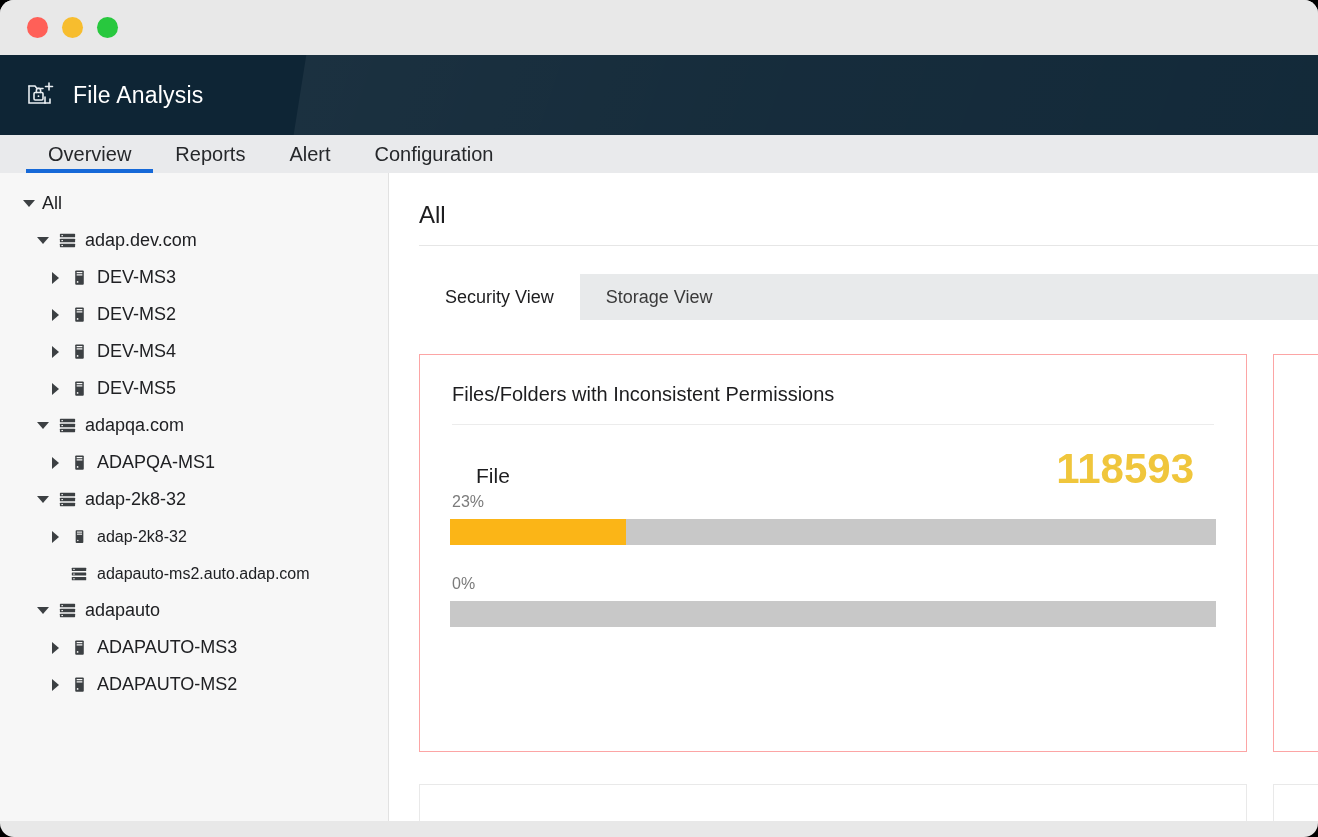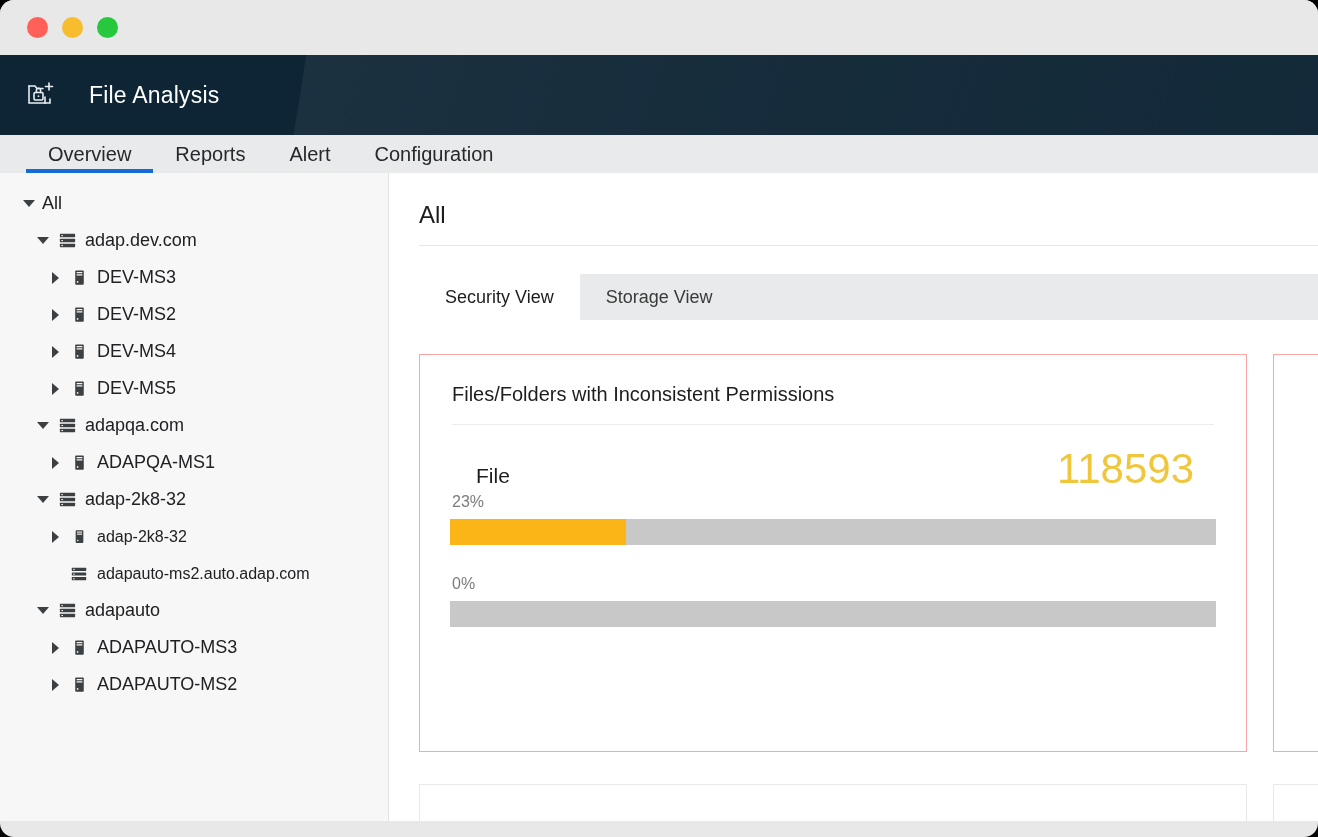--- a/index.html
+++ b/index.html
@@ -46,21 +46,21 @@
 
   
   .brandbar {
     position: relative;
     height: 80px;
     background: #0e2535;
     overflow: hidden;
     display: flex;
     align-items: center;
     padding-left: 25px;
-    gap: 32px;
+    gap: 16px;
   }
   .brandbar::after {
     content: "";
     position: absolute;
     left: 300px; top: 0;
     width: 1100px; height: 100%;
     background: linear-gradient(100deg, rgba(255,255,255,0.055) 0%, rgba(255,255,255,0.035) 40%, rgba(255,255,255,0.02) 100%);
     transform: skewX(-9deg);
     pointer-events: none;
   }
@@ -234,21 +234,21 @@
   .card-body { padding: 22px 30px 0 30px; }
 
   .metric { margin-bottom: 8px; }
   .metric-top {
     display: flex;
     align-items: baseline;
     justify-content: space-between;
     padding: 0 22px 0 26px;
   }
   .metric-name { font-size: 21px; color: #1d1d1f; }
-  .metric-value { font-size: 42px; font-weight: 400; line-height: 1.05; }
+  .metric-value { font-size: 42px; font-weight: 700; line-height: 1.05; }
   .metric-value.file   { color: #f0c63c; }
   .metric-value.folder { color: #f0625f; }
 
   .metric-pct {
     font-size: 16px;
     color: #7b7b7b;
     padding-left: 2px;
     margin-top: 2px;
   }
   .bar-track {

